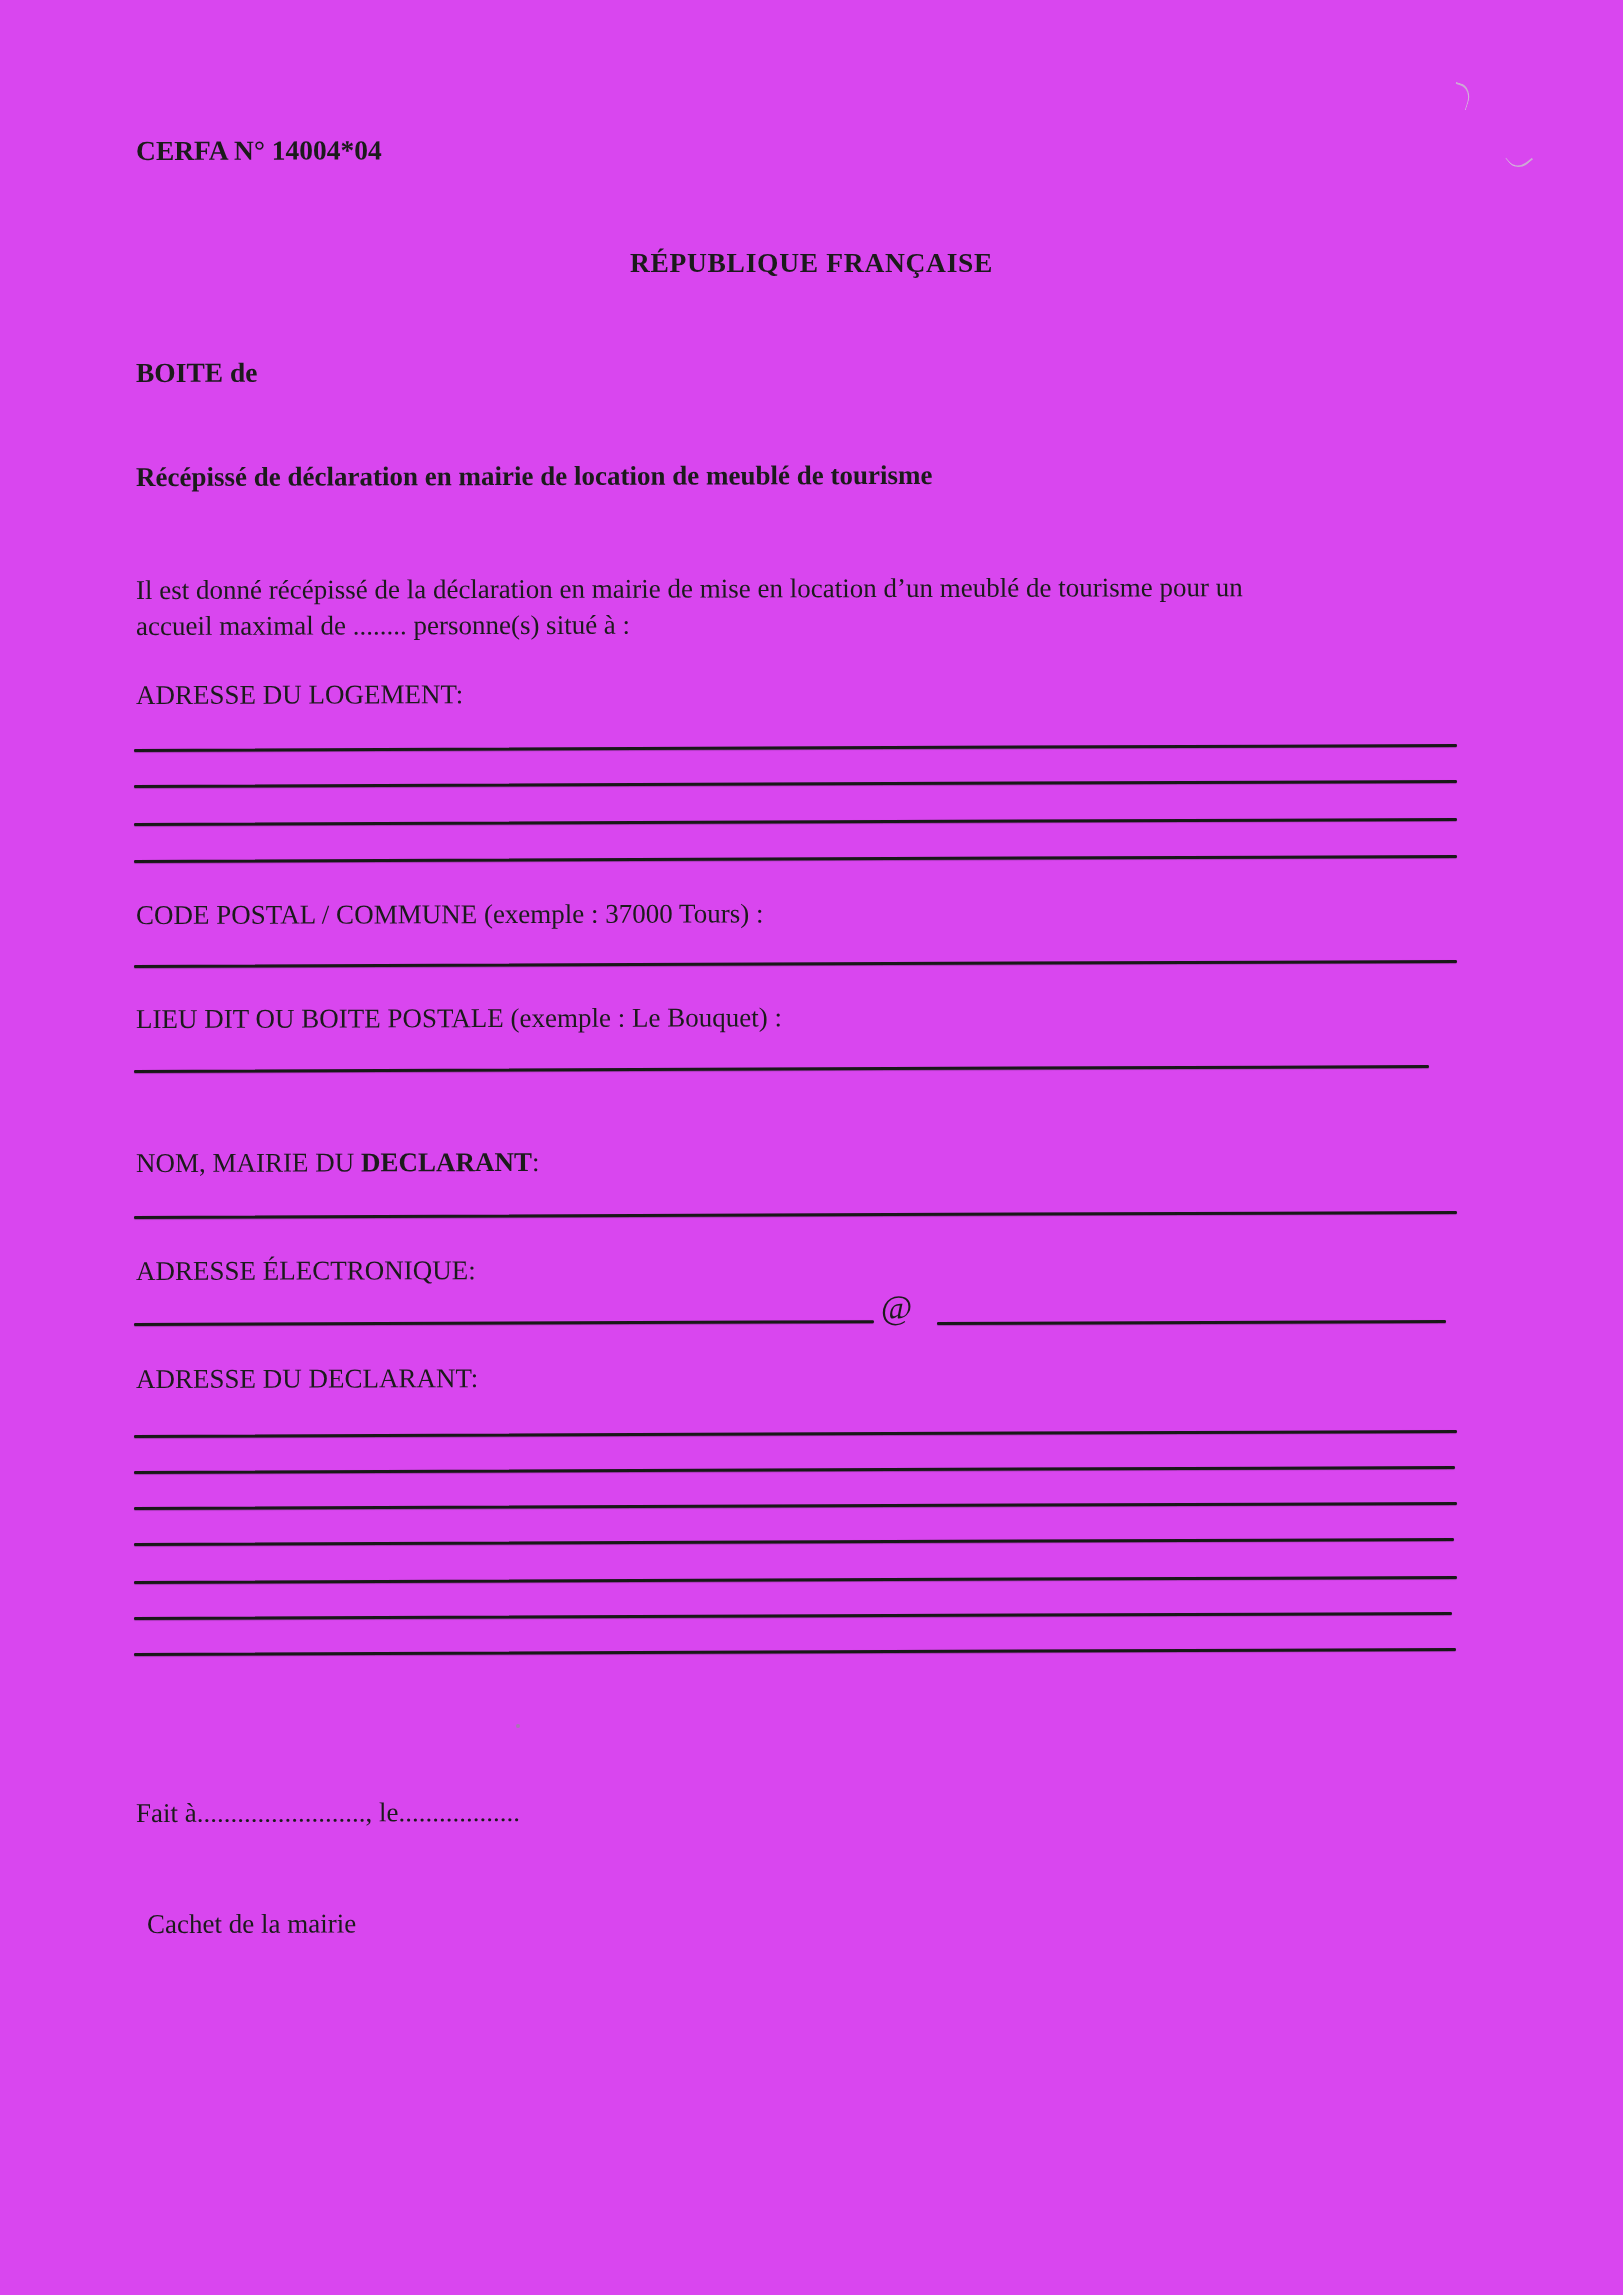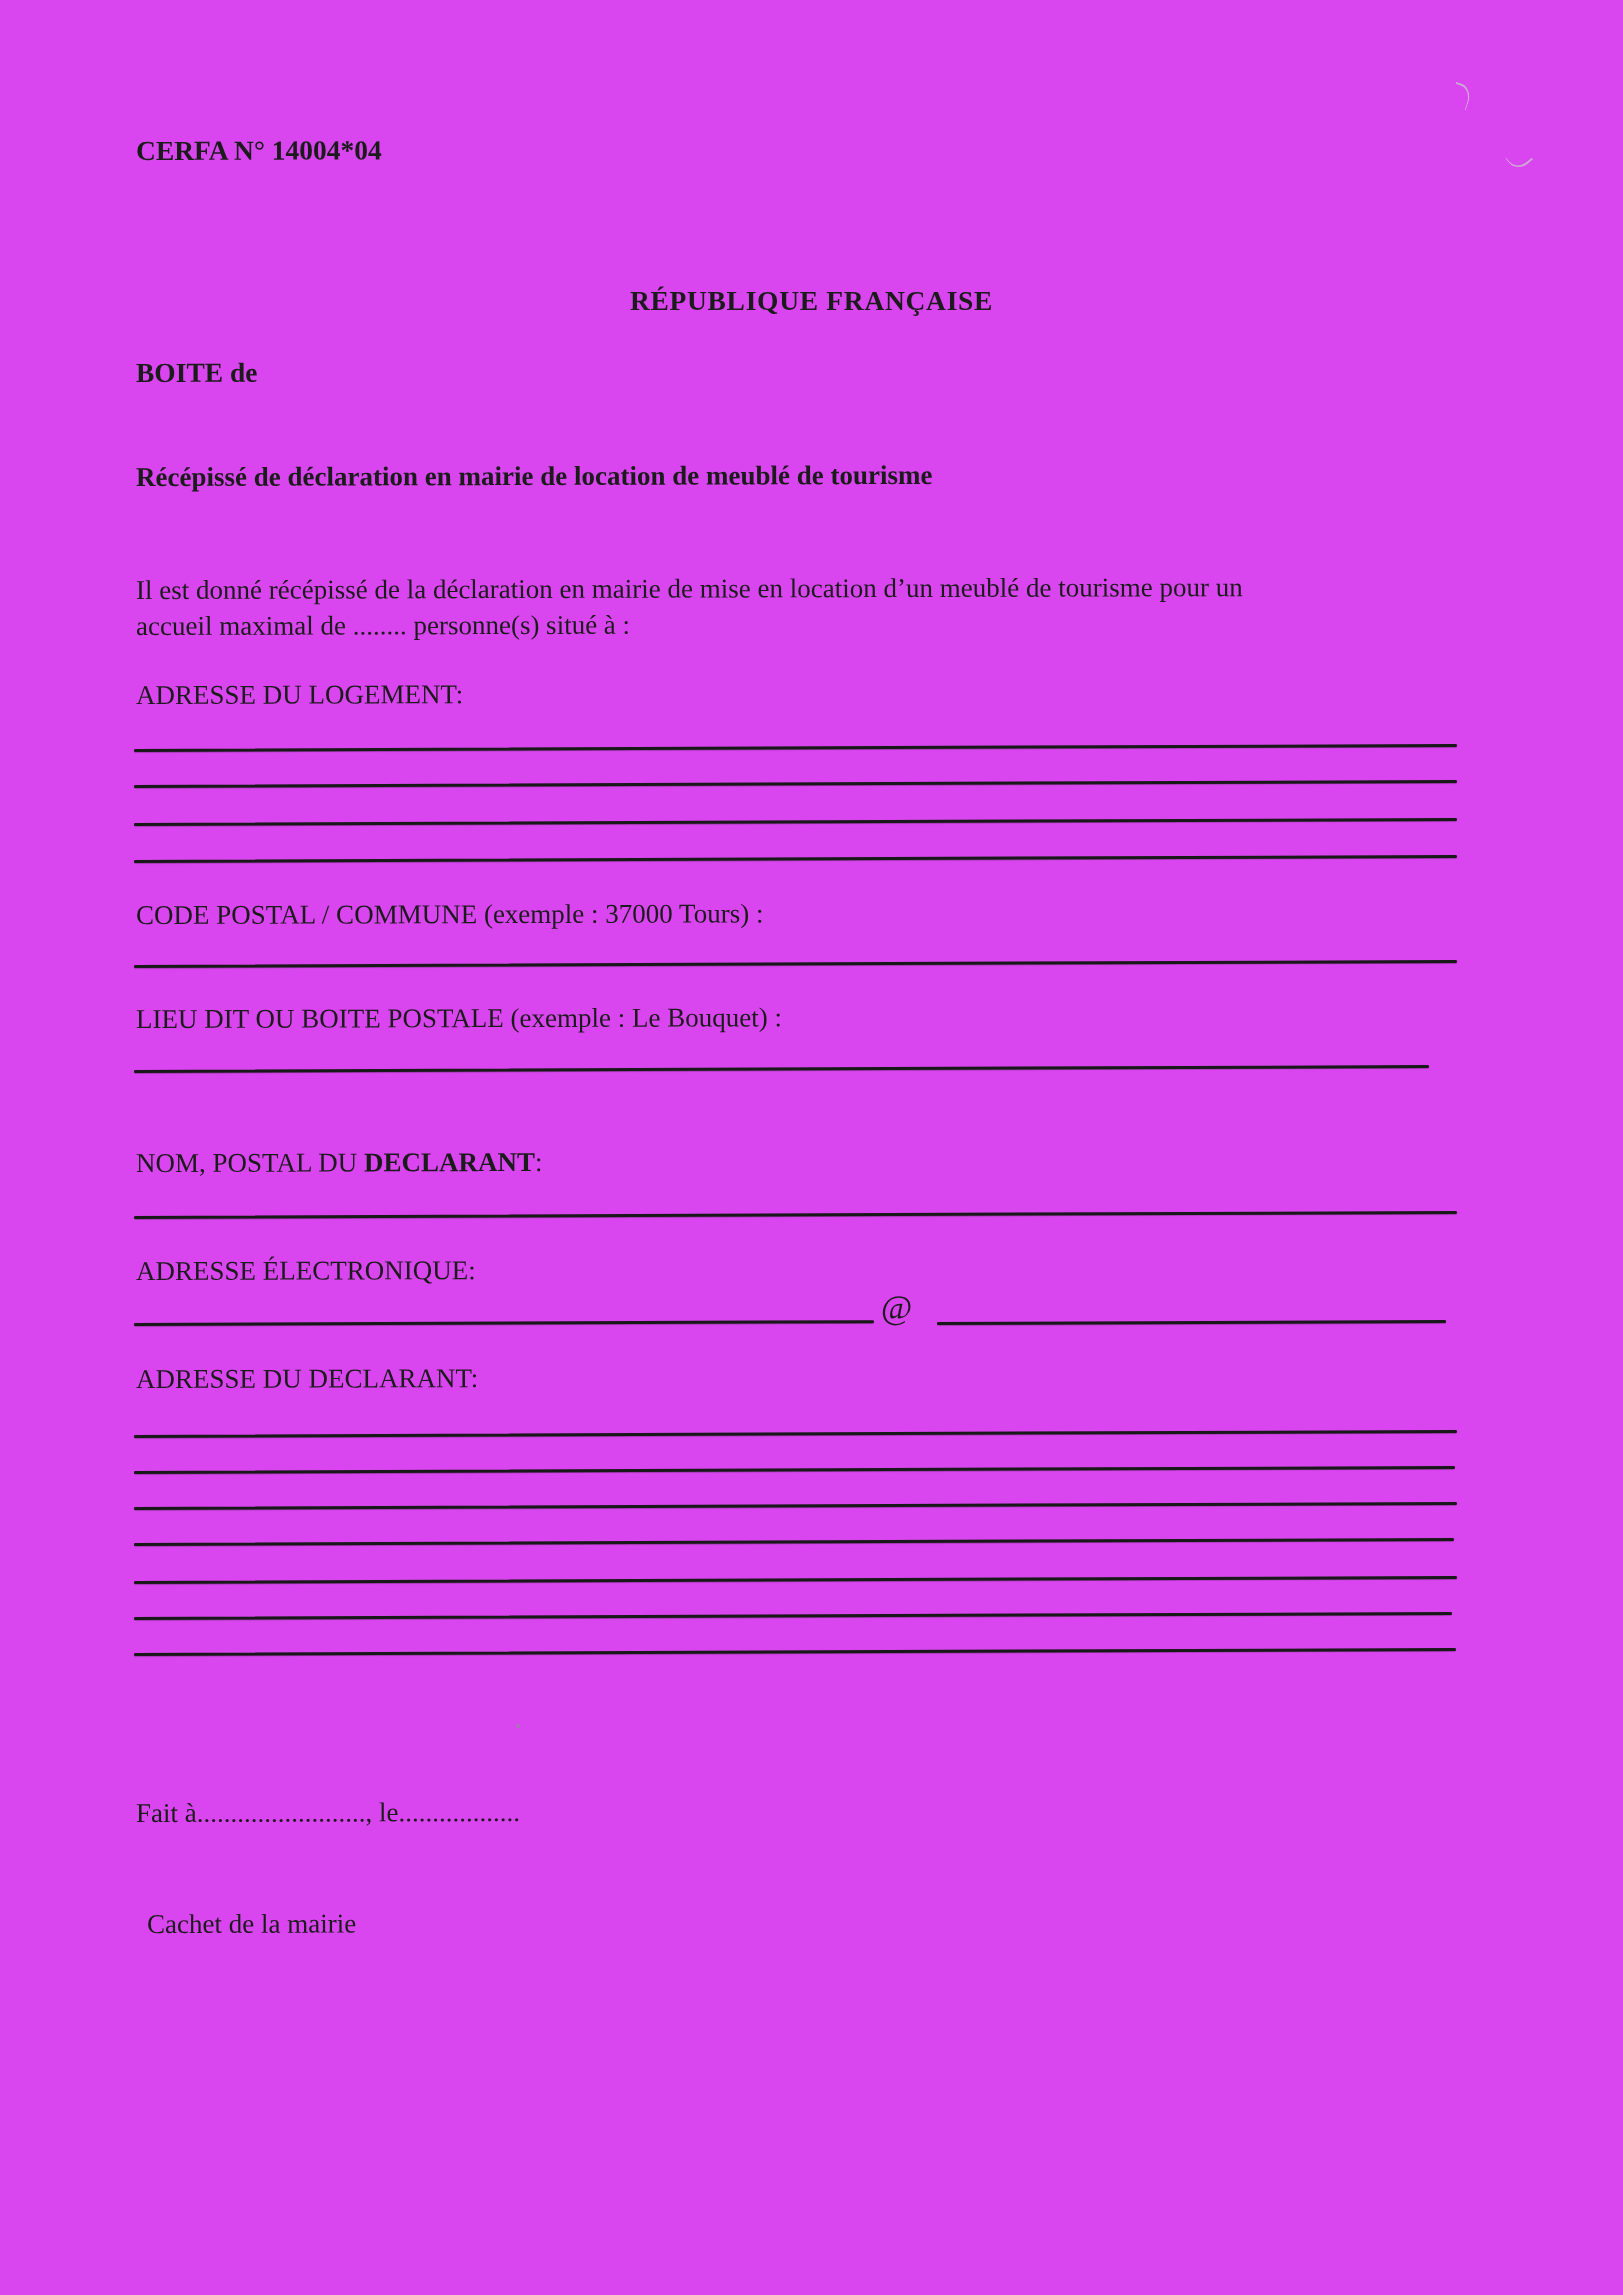--- a/index.html
+++ b/index.html
@@ -65,21 +65,21 @@
     opacity: 0.65;
   }
 </style>
 </head>
 <body>
 
 <div class="page">
 
   <div class="txt hdr" style="left:136px; top:137px;">CERFA N° 14004*04</div>
 
-  <div class="center-wrap" style="top:247px;margin-top:38px;">
+  <div class="center-wrap" style="top:247px;">
     <span class="hdr" style="letter-spacing:0.7px;">RÉPUBLIQUE FRANÇAISE</span>
   </div>
 
   <div class="txt hdr" style="left:136px; top:359px;">BOITE de</div>
 
   <div class="txt hdr" style="left:136px; top:463px; font-size:27px;">Récépissé de déclaration en mairie de location de meublé de tourisme</div>
 
   <div class="txt" style="left:136px; top:576px;">Il est donné récépissé de la déclaration en mairie de mise en location d’un meublé de tourisme pour un</div>
   <div class="txt" style="left:136px; top:612px;">accueil maximal de ........ personne(s) situé à :</div>
 
@@ -89,21 +89,21 @@
   <div class="rule" style="left:134px; top:823px; width:1323px;"></div>
   <div class="rule" style="left:134px; top:860px; width:1323px;"></div>
 
   <div class="txt" style="left:136px; top:901px;">CODE POSTAL / COMMUNE (exemple : 37000 Tours) :</div>
   <div class="rule" style="left:134px; top:965px; width:1323px;"></div>
 
   <div class="txt" style="left:136px; top:1005px;">LIEU DIT OU BOITE POSTALE (exemple : Le Bouquet) :</div>
   <div class="rule" style="left:134px; top:1070px; width:1295px;"></div>
 
   <div class="txt" style="left:136px; top:1149px;">
-    <span>NOM, POSTAL DU </span><span class="b">DECLARANT</span><span>:</span>
+    <span>NOM, MAIRIE DU </span><span class="b">DECLARANT</span><span>:</span>
   </div>
   <div class="rule" style="left:134px; top:1216px; width:1323px;"></div>
 
   <div class="txt" style="left:136px; top:1257px;">ADRESSE ÉLECTRONIQUE:</div>
   <div class="rule" style="left:134px; top:1323px; width:740px;"></div>
   <div class="at" style="left:881px; top:1291px;">@</div>
   <div class="rule" style="left:937px; top:1322px; width:509px;"></div>
 
   <div class="txt" style="left:136px; top:1365px;">ADRESSE DU DECLARANT:</div>
   <div class="rule" style="left:134px; top:1435px; width:1323px;"></div>

